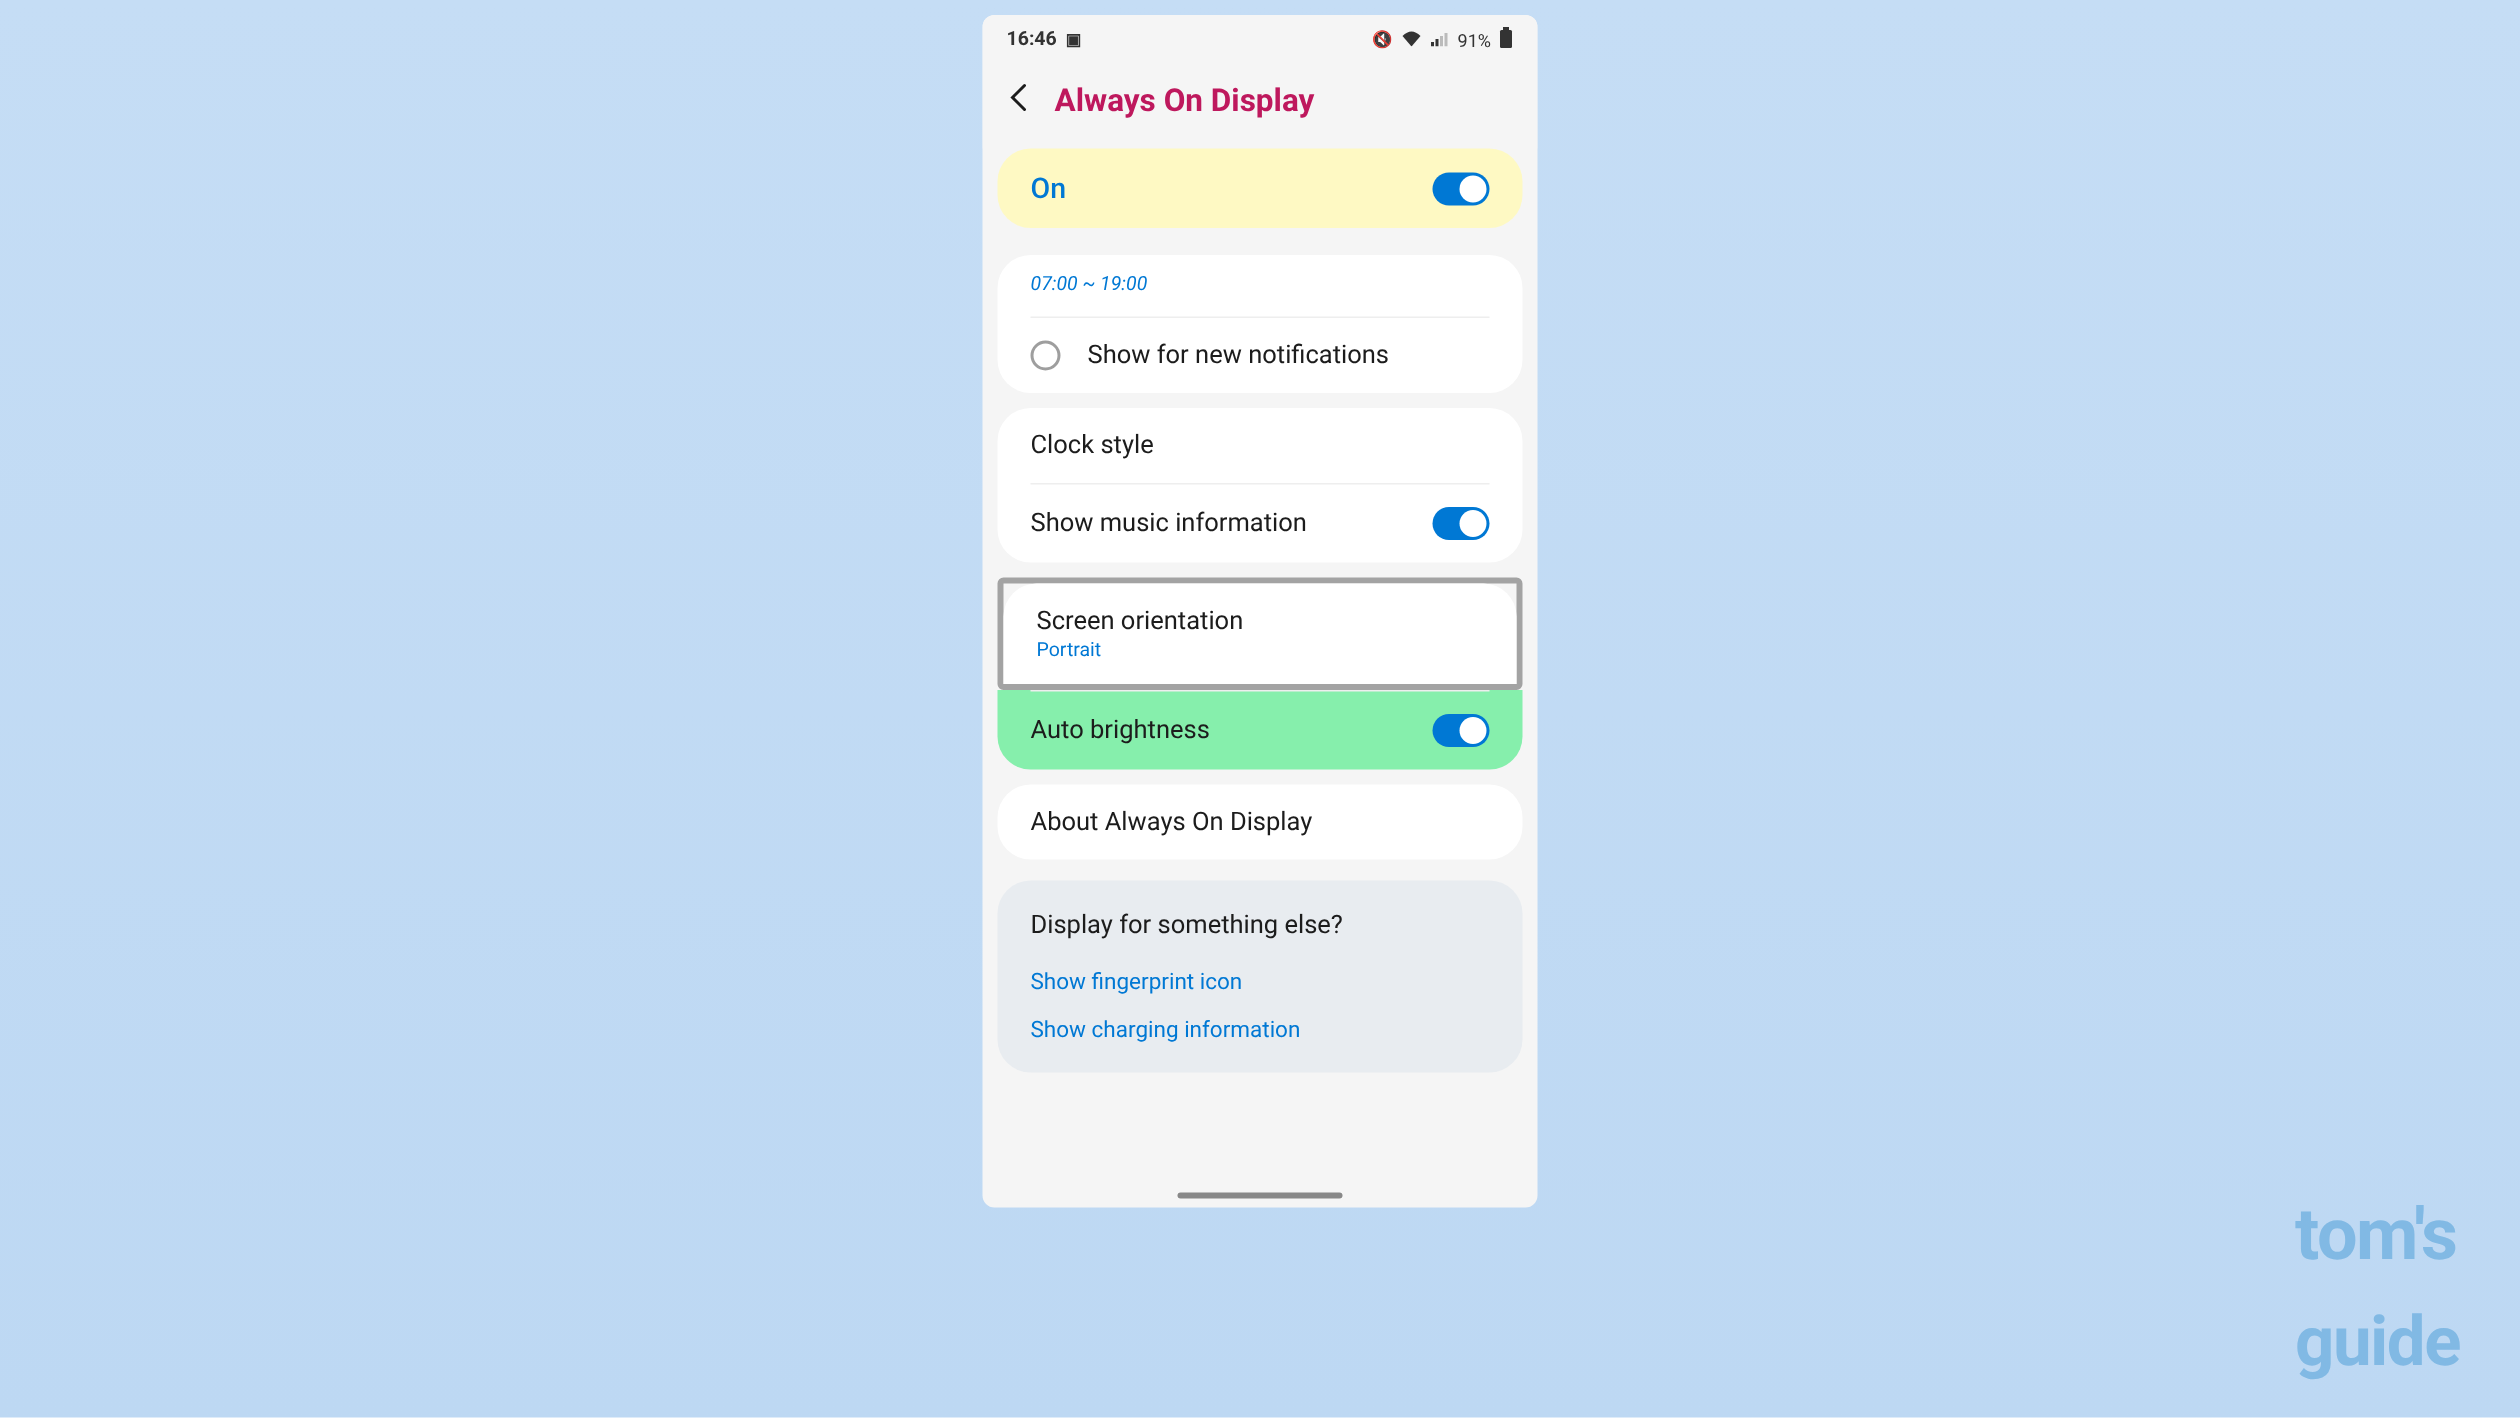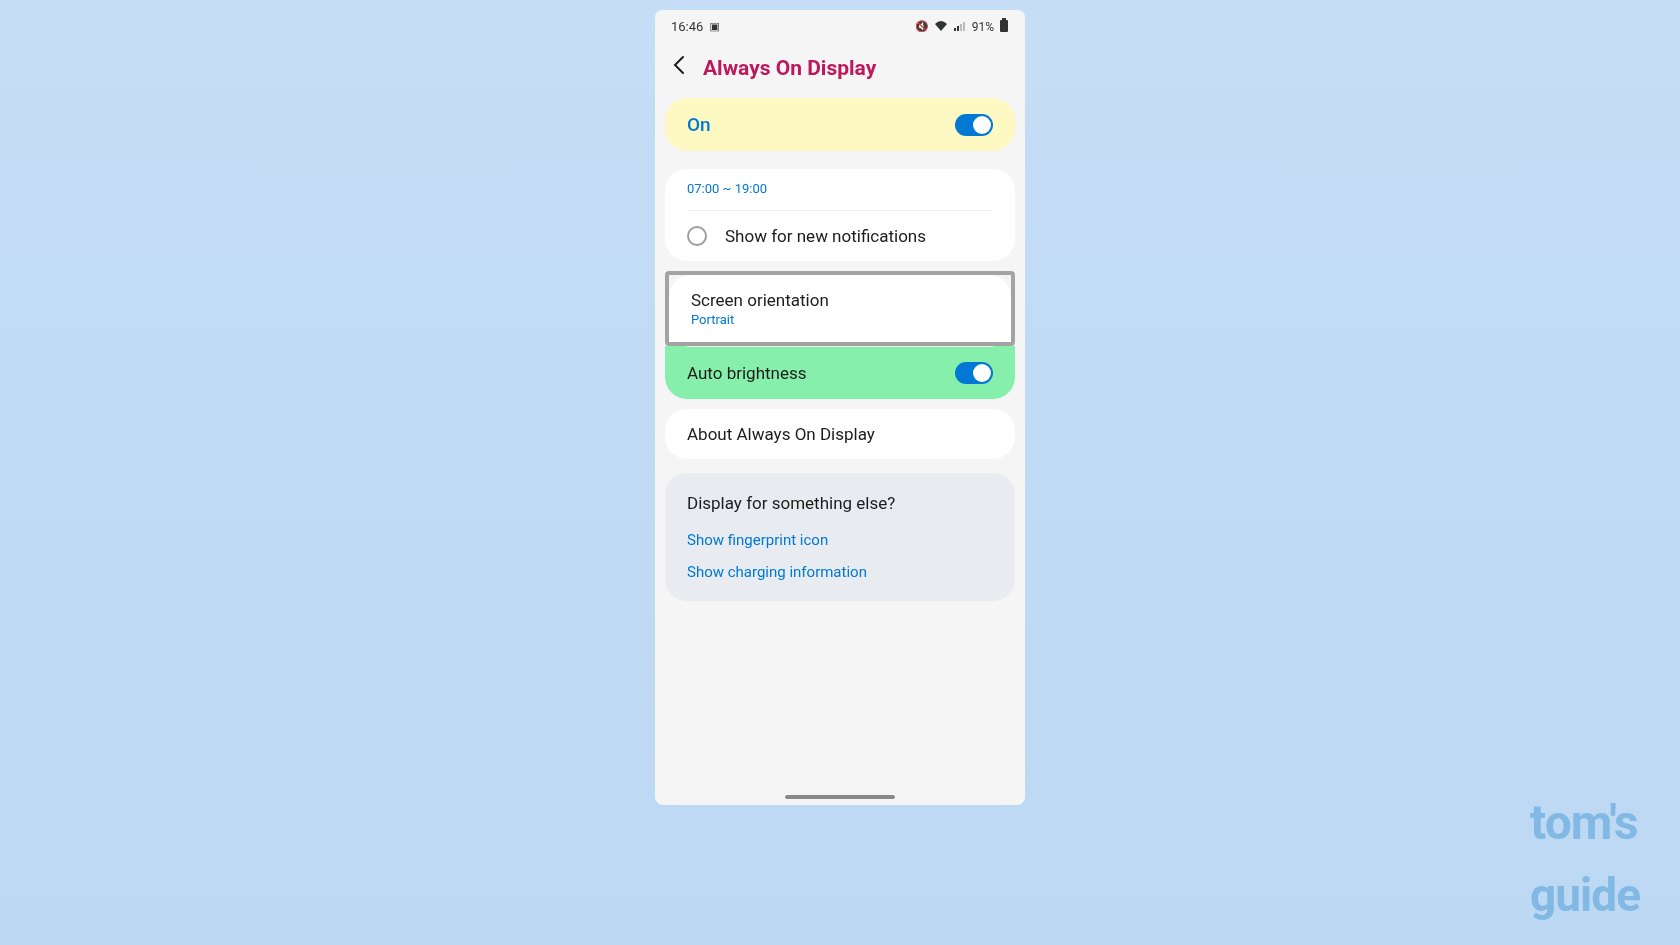--- a/index.html
+++ b/index.html
@@ -36,21 +36,21 @@
       padding: 8px 16px;
       font-size: 13px;
       color: #333;
       background: #f5f5f5;
     }
     
     .status-left {
       display: flex;
       align-items: center;
       gap: 6px;
-      font-weight: 400;
+      font-weight: 700;
     }
     
     .status-right {
       display: flex;
       align-items: center;
       gap: 5px;
       font-size: 12px;
     }
     
     .header {
@@ -169,20 +169,21 @@
       margin-top: -8px;
       overflow: hidden;
       height: 16px;
     }
     
     .schedule-time {
       padding: 0 22px 14px;
       font-size: 13px;
       color: #0078d4;
       margin-top: 4px;
+      font-style: italic;
     }
     
     .highlighted {
       border: 4px solid #a3a3a3;
       margin: 10px 10px 0;
       border-radius: 4px;
     }
     
     .highlighted .section {
       margin: 0;
@@ -311,20 +312,30 @@
       <div style="transform: translateY(-10px);">Set schedule</div>
     </div>
     <div class="schedule-time">07:00 ~ 19:00</div>
     <div class="divider"></div>
     <div class="radio-item">
       <div class="radio"></div>
       <span class="item-label">Show for new notifications</span>
     </div>
   </div>
 
+  <div class="section">
+    <div class="item">
+      <span class="item-label">Clock style</span>
+    </div>
+    <div class="divider"></div>
+    <div class="item item-with-toggle">
+      <span class="item-label">Show music information</span>
+      <div class="toggle"></div>
+    </div>
+  </div>
 
   <div class="highlighted">
     <div class="section">
       <div class="item">
         <div class="item-label">Screen orientation</div>
         <div class="item-subtitle">Portrait</div>
       </div>
     </div>
   </div>
 

